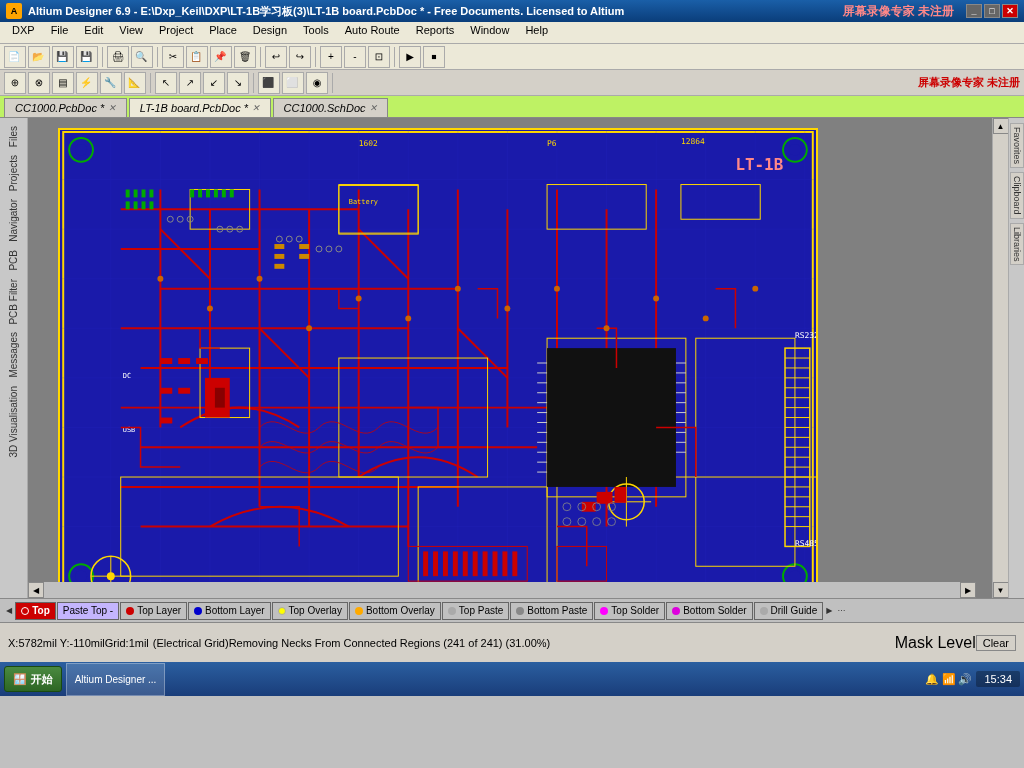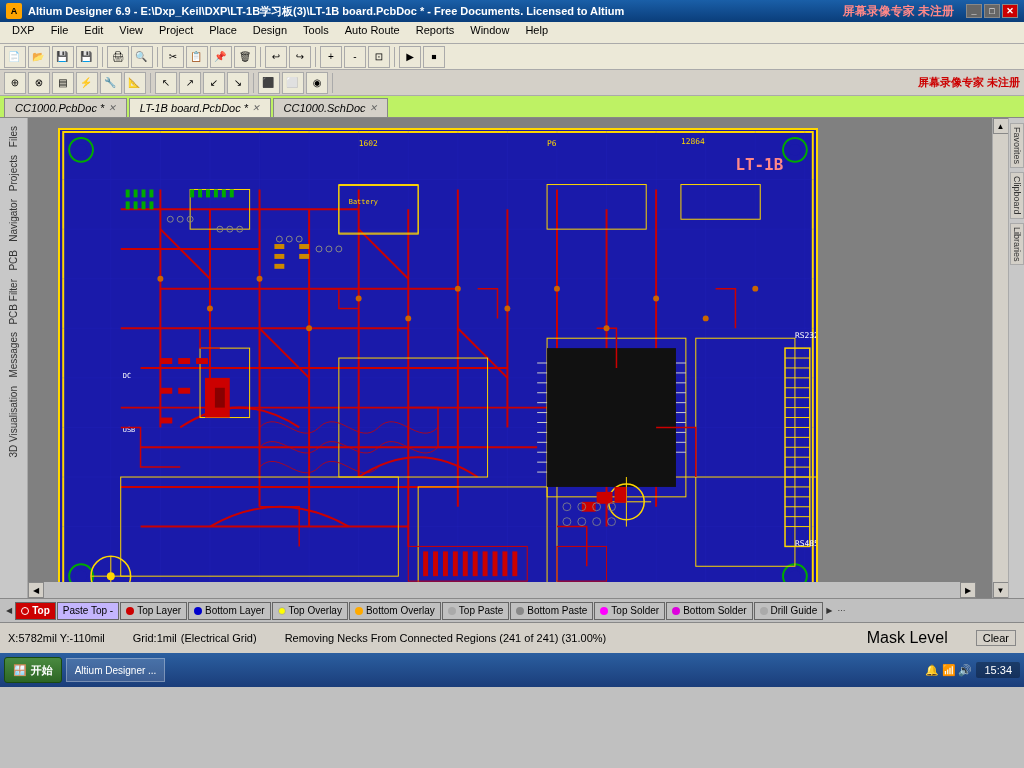--- a/index.html
+++ b/index.html
@@ -193,28 +193,28 @@
       cursor: pointer;
       border: 1px solid #666;
       white-space: nowrap;
       gap: 3px;
     }
     .layer-dot { width: 8px; height: 8px; border-radius: 50%; display: inline-block; }
     .layer-arrow { font-size: 8px; color: #333; cursor: pointer; padding: 0 2px; }
 
     
     #status-bar {
-      height: 31px;
+      height: 40px;
       background: #d4d0c8;
       border-top: 1px solid #888;
       display: flex;
       align-items: center;
       padding: 0 8px;
       font-size: 11px;
-      gap: 28px;
+      gap: 0;
     }
     #status-bar .status-section { 
       display: flex; align-items: center; gap: 4px;
     }
     .mask-label { font-size: 16px; margin-left: auto; }
     .clear-btn {
       padding: 1px 6px;
       background: #d4d0c8;
       border: 1px solid #888;
       cursor: pointer;
@@ -246,21 +246,21 @@
       background: linear-gradient(to bottom, #4a8a40, #2d6624);
       border: 1px solid #1a4a10;
       border-radius: 3px;
       color: white;
       font-size: 11px;
       font-weight: bold;
       cursor: pointer;
       display: flex; align-items: center; gap: 4px;
     }
     .taskbar-btn {
-      height: 24px;
+      height: 33px;
       padding: 0 8px;
       background: rgba(255,255,255,0.15);
       border: 1px solid rgba(255,255,255,0.3);
       color: white;
       font-size: 10px;
       cursor: pointer;
       display: flex; align-items: center;
     }
     .taskbar-right {
       margin-left: auto;

